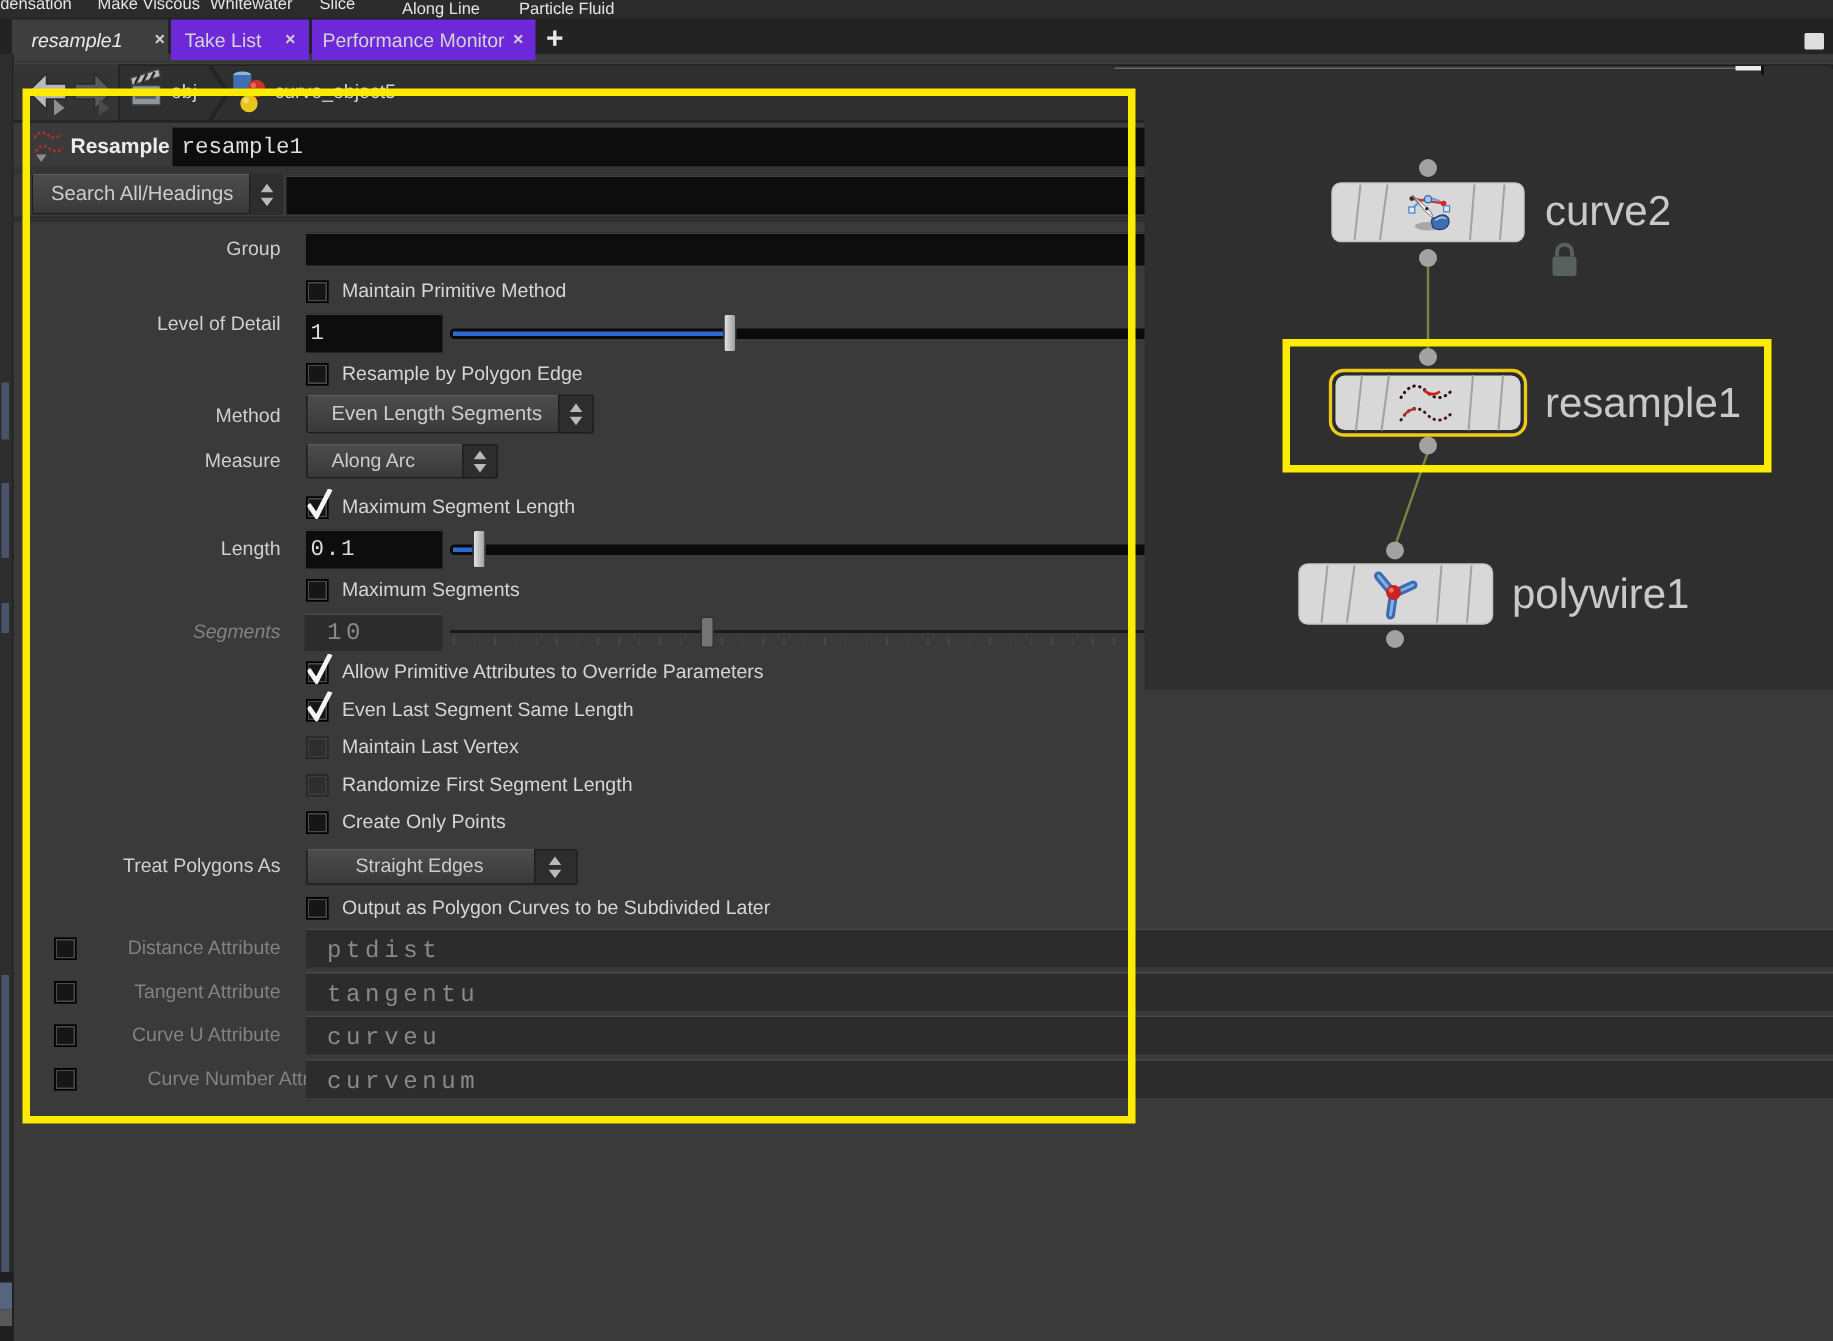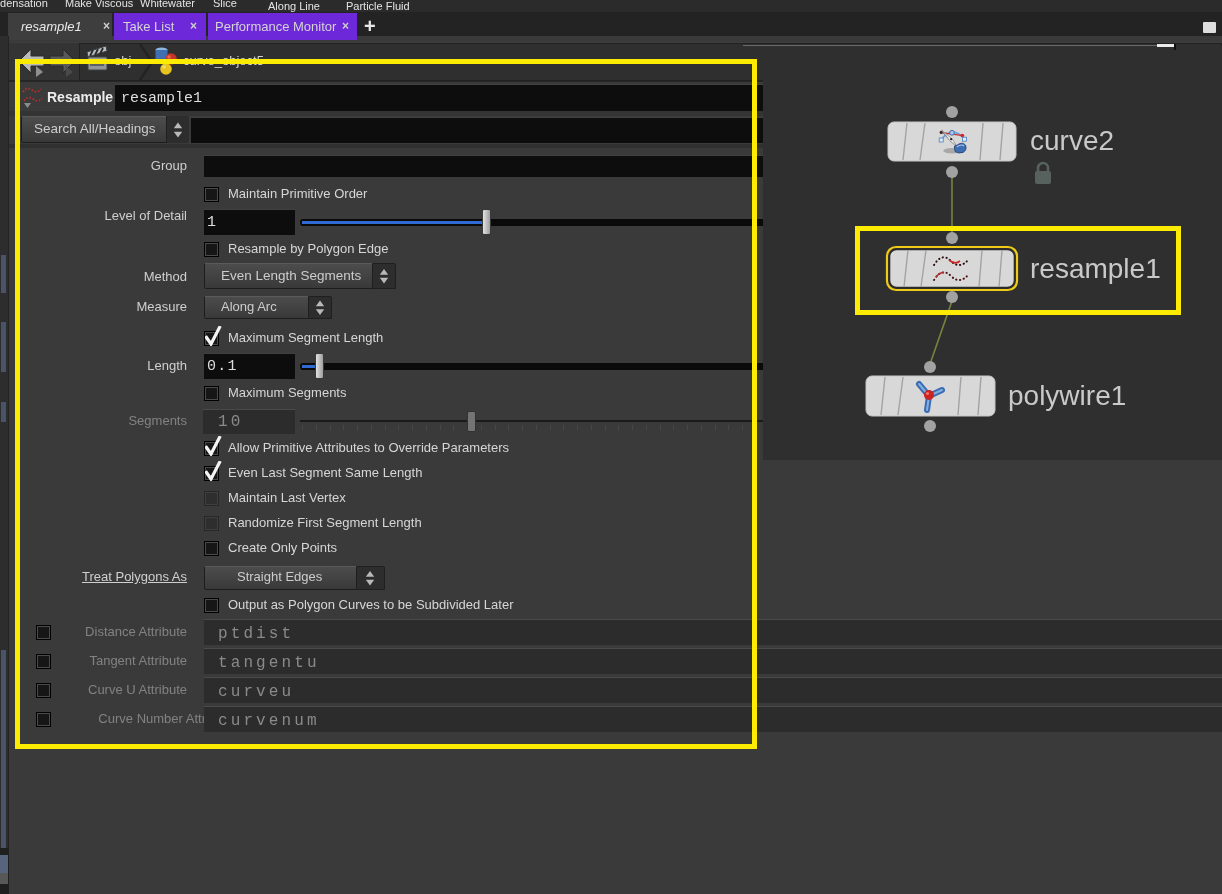--- a/index.html
+++ b/index.html
@@ -109,21 +109,21 @@
 </div>
 <div class="field" style="left:191px;top:117px;width:1031px;height:26px;"></div>
 <div class="abs" style="left:9px;top:144px;width:1213px;height:4px;background:#303030;"></div>
 
 <div id="params"></div>
 
 <div class="lbl" style="top:157px;">Group</div>
 <div class="field" style="left:204px;top:155px;width:1018px;height:22px;"></div>
 
 <div class="cb" style="left:204px;top:187px;"></div>
-<div class="cblbl" style="left:228px;top:185px;">Maintain Primitive Order</div>
+<div class="cblbl" style="left:228px;top:185px;">Maintain Primitive Method</div>
 
 <div class="lbl" style="top:207px;">Level of Detail</div>
 <div class="field" style="left:204px;top:209px;width:91px;height:26px;"></div>
 <div class="abs mono" style="left:207px;top:214px;">1</div>
 <div class="abs" style="left:300px;top:219px;width:922px;height:7px;background:#0a0a0a;border-radius:3px;"></div>
 <div class="abs" style="left:302px;top:221px;width:180px;height:3px;background:#2e6ad2;"></div>
 <div class="abs" style="left:482px;top:209px;width:9px;height:26px;background:linear-gradient(90deg,#e3e3e3,#9e9e9e);border:1px solid #3a3a3a;border-radius:2px;box-sizing:border-box;"></div>
 
 <div class="cb" style="left:204px;top:242px;"></div>
 <div class="cblbl" style="left:228px;top:240px;">Resample by Polygon Edge</div>
@@ -157,21 +157,21 @@
 <div class="lbl" style="top:357px;">Length</div>
 <div class="field" style="left:204px;top:353px;width:91px;height:26px;"></div>
 <div class="abs mono" style="left:207px;top:358px;">0.1</div>
 <div class="abs" style="left:300px;top:363px;width:922px;height:7px;background:#0a0a0a;border-radius:3px;"></div>
 <div class="abs" style="left:302px;top:365px;width:13px;height:3px;background:#2e6ad2;"></div>
 <div class="abs" style="left:315px;top:353px;width:9px;height:26px;background:linear-gradient(90deg,#e3e3e3,#9e9e9e);border:1px solid #3a3a3a;border-radius:2px;box-sizing:border-box;"></div>
 
 <div class="cb" style="left:204px;top:386px;"></div>
 <div class="cblbl" style="left:228px;top:384px;">Maximum Segments</div>
 
-<div class="lbl dlbl" style="top:412px;">Segments</div>
+<div class="lbl dlbl" style="top:412px;font-style:italic;">Segments</div>
 <div class="dfield" style="left:203px;top:409px;width:92px;height:25px;"></div>
 <div class="abs dmono" style="left:204px;top:413px;">10</div>
 <div class="abs" style="left:300px;top:420px;width:922px;height:2px;background:#1a1a1a;"></div>
 <div class="abs" style="left:302px;top:425px;width:920px;height:5px;background:repeating-linear-gradient(90deg,#474747 0px,#474747 1px,transparent 1px,transparent 13.75px);"></div>
 <div class="abs" style="left:467px;top:411px;width:9px;height:21px;background:#747474;border:1px solid #323232;border-radius:2px;box-sizing:border-box;"></div>
 
 <div class="cb" style="left:204px;top:441px;"></div>
 <svg class="abs" style="left:205px;top:436px;z-index:3;" width="17" height="20" viewBox="0 0 17 20">
   <path d="M1.5 11.5 L6 18 L14.5 1.5" fill="none" stroke="#f4f4f4" stroke-width="3.2" stroke-linecap="square"></path>
 </svg>
@@ -185,21 +185,21 @@
 
 <div class="cbd" style="left:204px;top:491px;"></div>
 <div class="cblbl dlbl" style="left:228px;top:489px;">Maintain Last Vertex</div>
 
 <div class="cbd" style="left:204px;top:516px;"></div>
 <div class="cblbl dlbl" style="left:228px;top:514px;">Randomize First Segment Length</div>
 
 <div class="cb" style="left:204px;top:541px;"></div>
 <div class="cblbl" style="left:228px;top:539px;">Create Only Points</div>
 
-<div class="lbl" style="top:568px;text-decoration:underline;">Treat Polygons As</div>
+<div class="lbl" style="top:568px;">Treat Polygons As</div>
 <div class="dd" style="left:204px;top:566px;width:181px;height:24px;"></div>
 <div class="ddtxt" style="left:237px;top:569px;font-size:13px;">Straight Edges</div>
 <div class="abs" style="left:356px;top:566px;width:29px;height:24px;background:#2d2d2d;border:1px solid #1f1f1f;box-sizing:border-box;border-radius:0 2px 2px 0;">
   <svg width="27" height="22" viewBox="0 0 27 22">
       <path d="M13 4 L17.2 9.7 L8.8 9.7 Z" fill="#b9b9b9"></path>
       <path d="M13 18.5 L17.2 12.8 L8.8 12.8 Z" fill="#b9b9b9"></path>
     </svg>
 </div>
 
 <div class="cb" style="left:204px;top:598px;"></div>

